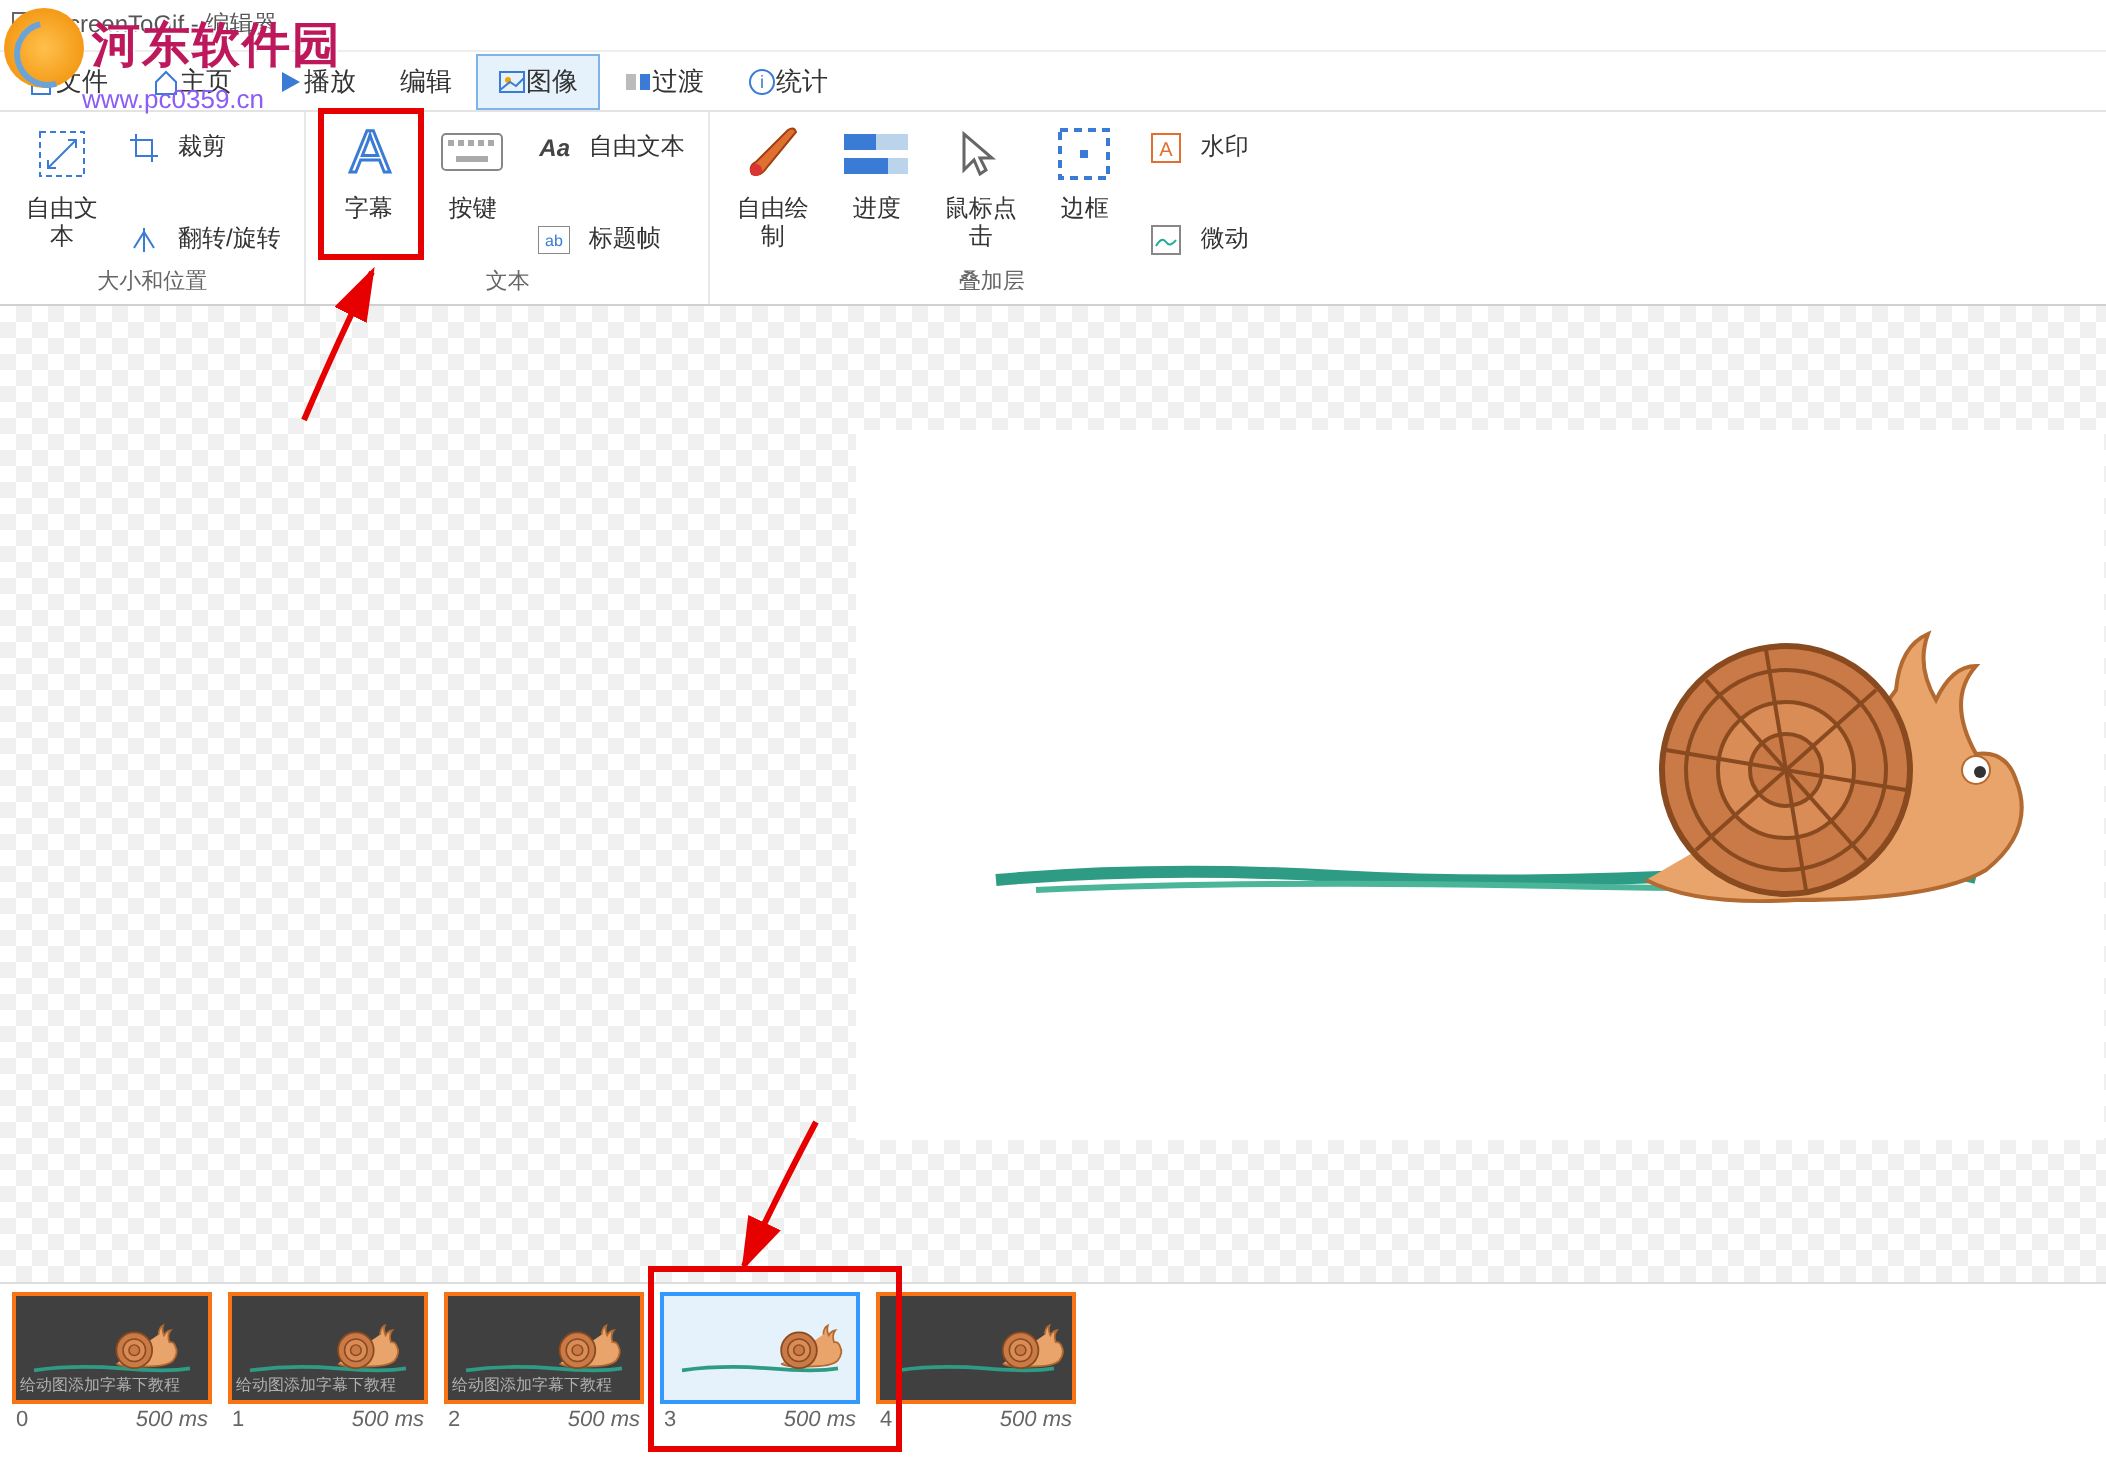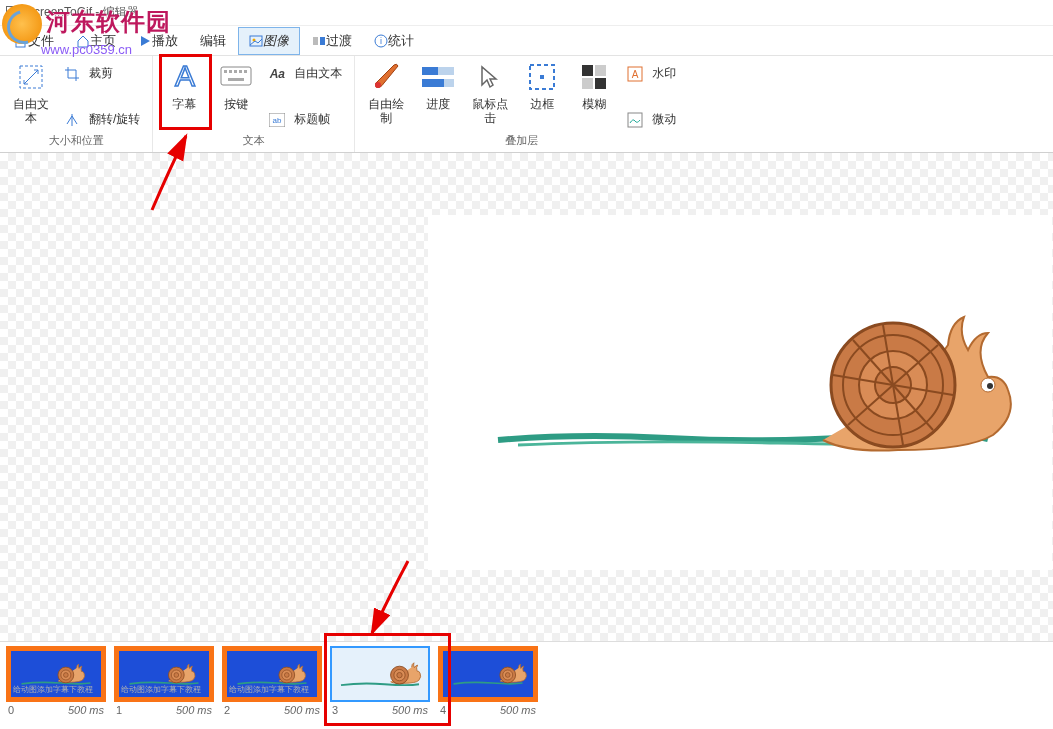--- a/index.html
+++ b/index.html
@@ -4,21 +4,21 @@
 <style>
 * { margin: 0; padding: 0; box-sizing: border-box; font-family: "Microsoft YaHei", Arial, sans-serif; }
 body { width: 1053px; height: 729px; background: #fff; overflow: hidden; font-size: 12px; color: #333; position: relative; }
 
 .titlebar { height: 26px; background: #fff; border-bottom: 1px solid #eee; display: flex; align-items: center; padding: 0 6px; gap: 6px; }
 .titlebar .app-icon { width: 14px; height: 14px; border: 1px solid #666; }
 .titlebar .title { color: #555; font-size: 12px; }
 
 .menubar { height: 30px; display: flex; align-items: center; padding: 0 4px; border-bottom: 1px solid #e3e3e3; gap: 2px; }
 .menu-item { display: flex; align-items: center; gap: 0; padding: 4px 10px; cursor: pointer; font-size: 13px; color: #333; }
-.menu-item.active { background: #e5f1fb; border: 1px solid #7eb4ea; font-style: italic; }
+.menu-item.active { background: #e5f1fb; border: 1px solid #7eb4ea; }
 .mi-icon { width: 14px; height: 14px; display: inline-flex; align-items: center; justify-content: center; }
 
 .ribbon { height: 97px; display: flex; border-bottom: 1px solid #d0d0d0; background: #fff; }
 .ribbon-group { display: flex; flex-direction: column; align-items: center; padding: 2px 6px 0 6px; border-right: 1px solid #e8e8e8; }
 .ribbon-group .items { display: flex; flex: 1; align-items: flex-start; gap: 2px; }
 .ribbon-group .group-label { font-size: 11px; color: #666; padding: 2px 0 4px 0; }
 
 .big-btn { display: flex; flex-direction: column; align-items: center; justify-content: flex-start; width: 50px; height: 72px; padding: 3px 2px; cursor: pointer; text-align: center; font-size: 12px; color: #333; }
 .big-btn .bicon { width: 32px; height: 32px; display: flex; align-items: center; justify-content: center; margin-bottom: 4px; }
 .big-btn .blabel { line-height: 14px; }
@@ -33,21 +33,21 @@
   linear-gradient(45deg,transparent 75%,#f0f0f0 75%),
   linear-gradient(-45deg,transparent 75%,#f0f0f0 75%);
   background-size: 16px 16px;
   background-position: 0 0, 0 8px, 8px -8px, -8px 0px;
   background-color: #fff;
 }
 .frame-preview { position: absolute; left: 428px; top: 62px; width: 624px; height: 355px; background: #fff; }
 
 .frames-strip { position: absolute; left: 0; right: 0; bottom: 0; height: 88px; background: #fff; border-top: 1px solid #ddd; display: flex; align-items: flex-start; padding: 4px 4px 0 4px; gap: 4px; }
 .frame-thumb { width: 104px; display: flex; flex-direction: column; align-items: center; cursor: pointer; }
-.frame-thumb .thumb-img { width: 100px; height: 56px; background: #1d4ed8; border: 5px solid #f97316; position: relative; }
+.frame-thumb .thumb-img { width: 100px; height: 56px; background: #404040; border: 2px solid #f97316; position: relative; }
 .frame-thumb.selected .thumb-img { border: 2px solid #3399ff; background: #e5f1fb; }
 .frame-thumb .thumb-info { display: flex; justify-content: space-between; width: 100%; padding: 2px 4px; font-size: 11px; color: #666; font-style: italic; }
 .frame-thumb .thumb-info .idx { font-style: normal; }
 
 
 .wm-logo { position: absolute; top: 4px; left: 2px; z-index: 50; font-size: 24px; font-weight: bold; pointer-events: none; }
 .wm-logo .cn { color: #be185d; text-shadow: 1px 1px #fff; letter-spacing: 1px; }
 .wm-logo .url { color: #8b5cf6; font-size: 13px; font-weight: normal; display: block; margin-top: -2px; text-align: center; }
 .wm-logo .globe { display: inline-block; width: 40px; height: 40px; border-radius: 50%; background: radial-gradient(circle,#ffc04d,#f08a00); vertical-align: middle; margin-right: 4px; position: relative; }
 .wm-logo .globe::after { content:""; position:absolute; left:5px; top:6px; width:28px; height:28px; border-radius:50%; border:3px solid #6aa3d8; border-top-color:transparent; border-right-color:transparent; transform:rotate(30deg); }
@@ -247,31 +247,20 @@
         <span class="blabel">鼠标点击</span>
       </div>
       <div class="big-btn">
         <span class="bicon">
             <svg width="30" height="30">
               <rect x="3" y="3" width="24" height="24" fill="none" stroke="#3a7bd5" stroke-width="2" stroke-dasharray="4 3"></rect>
               <rect x="13" y="13" width="4" height="4" fill="#3a7bd5"></rect>
             </svg>
           </span>
         <span class="blabel">边框</span>
-      </div>
-      <div class="big-btn">
-        <span class="bicon">
-            <svg width="30" height="30">
-              <rect x="3" y="3" width="11" height="11" fill="#333"></rect>
-              <rect x="16" y="3" width="11" height="11" fill="#ccc"></rect>
-              <rect x="3" y="16" width="11" height="11" fill="#ccc"></rect>
-              <rect x="16" y="16" width="11" height="11" fill="#333"></rect>
-            </svg>
-          </span>
-        <span class="blabel">模糊</span>
       </div>
       <div class="small-col">
         <div class="small-btn">
           <span class="sicon">
               <svg width="16" height="16">
                 <rect x="1" y="1" width="14" height="14" fill="none" stroke="#e07030"></rect>
                 <text x="8" y="12" font-size="10" text-anchor="middle" fill="#e07030">A</text>
               </svg>
             </span>
           <span>水印</span>

